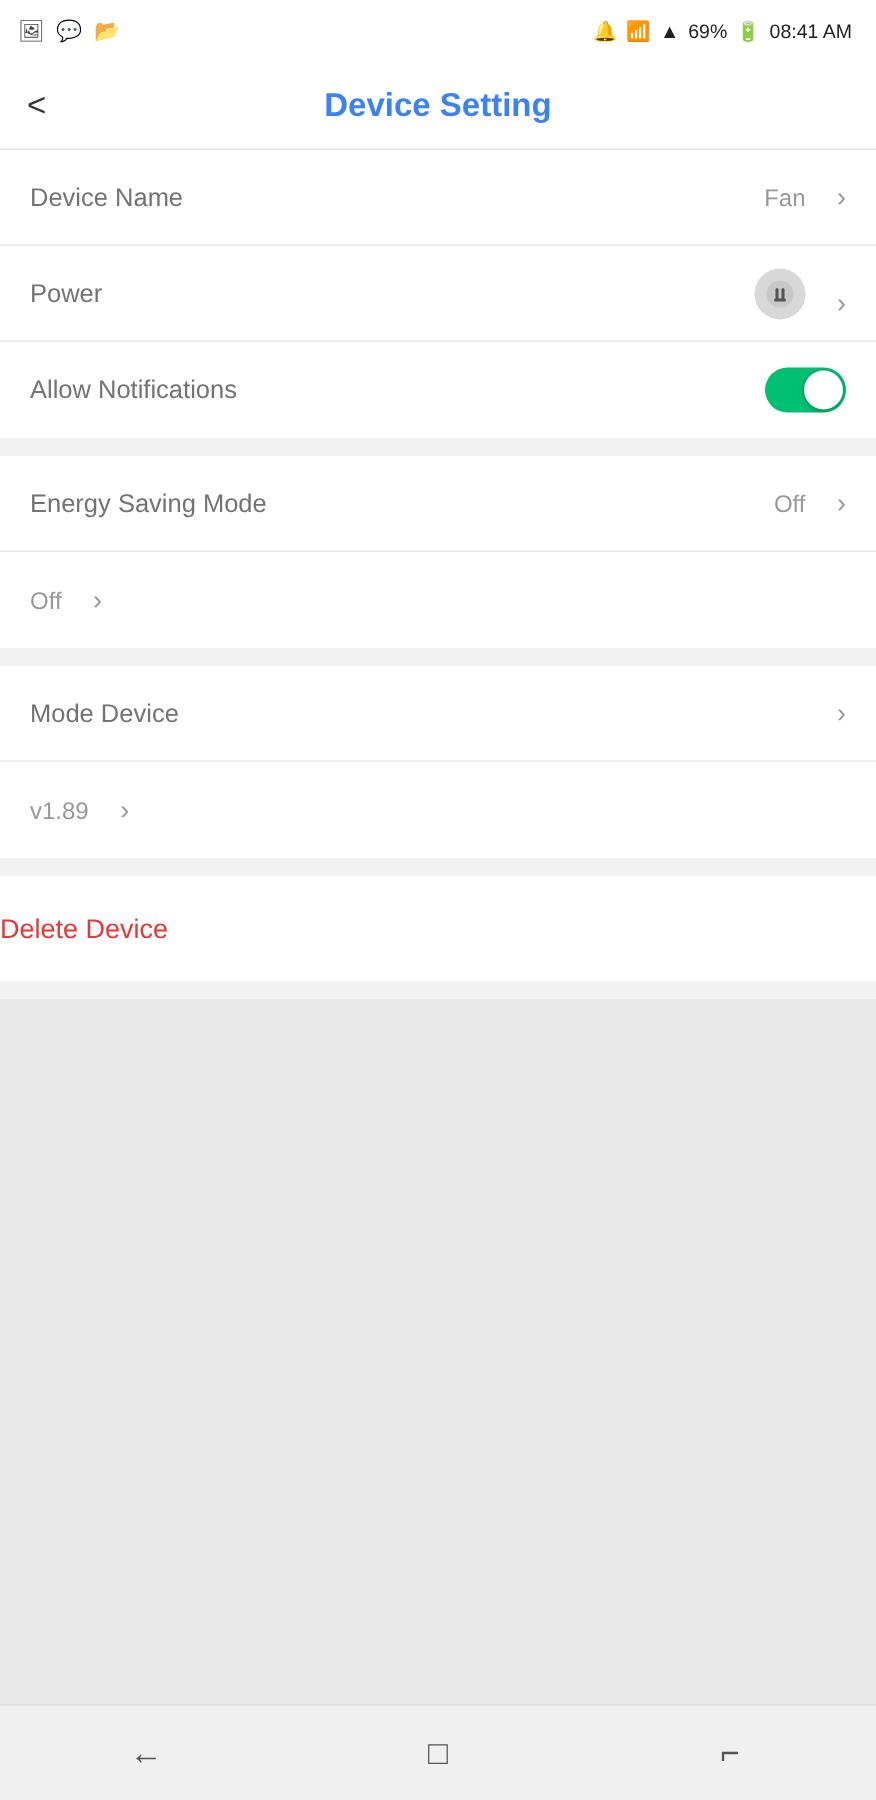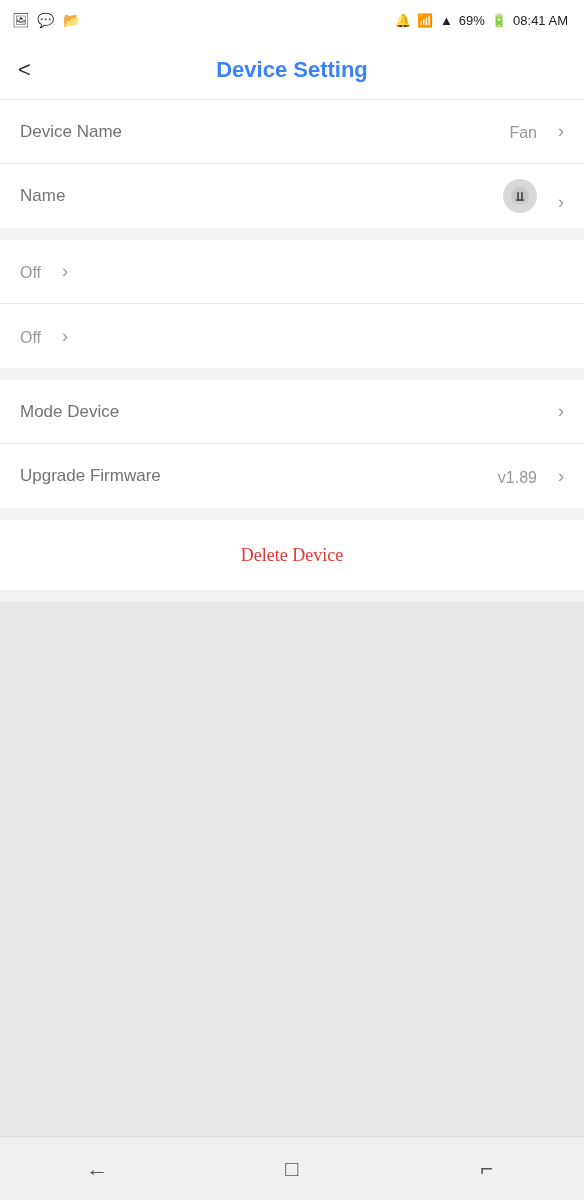--- a/index.html
+++ b/index.html
@@ -140,24 +140,22 @@
       left: 26px;
       box-shadow: 0 1px 4px rgba(0,0,0,0.3);
     }
 
     
     .delete-section {
       background: #ffffff;
       height: 70px;
       display: flex;
       align-items: center;
-      justify-content: center;
       margin-bottom: 12px;
       cursor: pointer;
-      font-family: Liberation Serif, serif;
     }
     .delete-label {
       font-size: 18px;
       color: #e53935;
       font-weight: 500;
     }
 
     
     .bottom-spacer {
       flex: 1;
@@ -213,40 +211,50 @@
 
   <div class="setting-row">
     <span class="row-label">Device Name</span>
     <div class="row-right">
       <span>Fan</span>
       <span class="chevron">›</span>
     </div>
   </div>
 
   <div class="setting-row">
-    <span class="row-label">Name</span>
+    <span class="row-label">Power</span>
     <div class="row-right">
       <div class="icon-thumb">
         <svg width="20" height="20" viewBox="0 0 20 20" fill="none" xmlns="http://www.w3.org/2000/svg">
           <circle cx="10" cy="10" r="9" fill="#c8c8c8"></circle>
           <rect x="7" y="6" width="2" height="8" rx="1" fill="#555"></rect>
           <rect x="11" y="6" width="2" height="8" rx="1" fill="#555"></rect>
           <rect x="6" y="13" width="8" height="2" rx="1" fill="#555"></rect>
         </svg>
       </div>
       <span class="chevron">›</span>
     </div>
   </div>
 
+  <div class="setting-row">
+    <span class="row-label">Allow Notifications</span>
+    <div class="row-right">
+      <div class="toggle-container">
+        <div class="toggle-track"></div>
+        <div class="toggle-thumb"></div>
+      </div>
+    </div>
+  </div>
 
 </div>
 
 <div class="section-group">
 
   <div class="setting-row">
+    <span class="row-label">Energy Saving Mode</span>
     <div class="row-right">
       <span>Off</span>
       <span class="chevron">›</span>
     </div>
   </div>
 
   <div class="setting-row">
     <div class="row-right">
       <span>Off</span>
       <span class="chevron">›</span>
@@ -258,21 +266,20 @@
 <div class="section-group">
 
   <div class="setting-row">
     <span class="row-label">Mode Device</span>
     <div class="row-right">
       <span class="chevron">›</span>
     </div>
   </div>
 
   <div class="setting-row">
-    <span class="row-label">Upgrade Firmware</span>
     <div class="row-right">
       <span>v1.89</span>
       <span class="chevron">›</span>
     </div>
   </div>
 
 </div>
 
 <div class="delete-section">
   <span class="delete-label">Delete Device</span>

